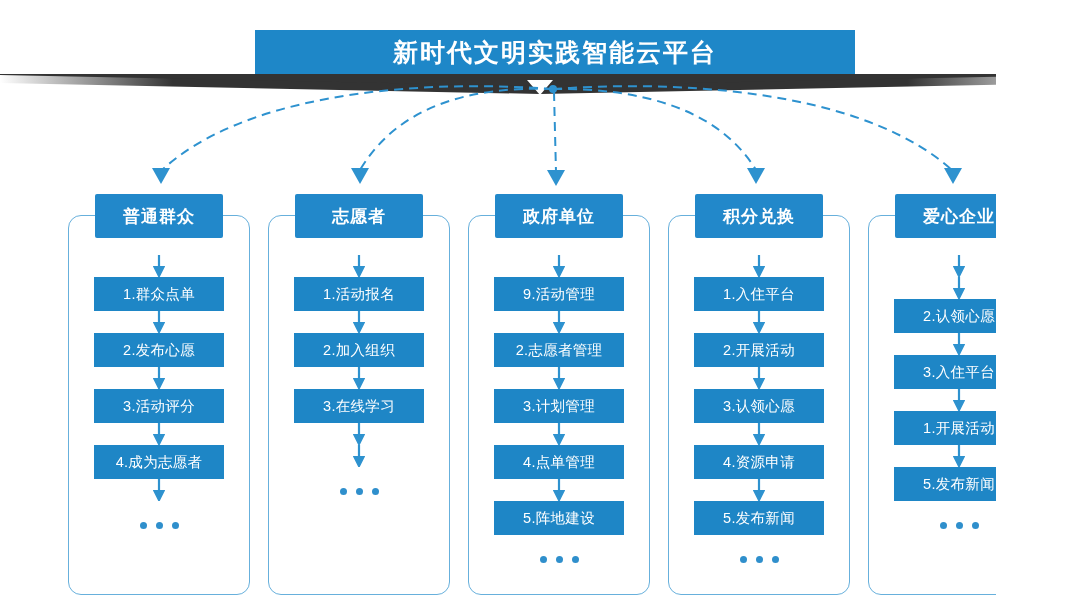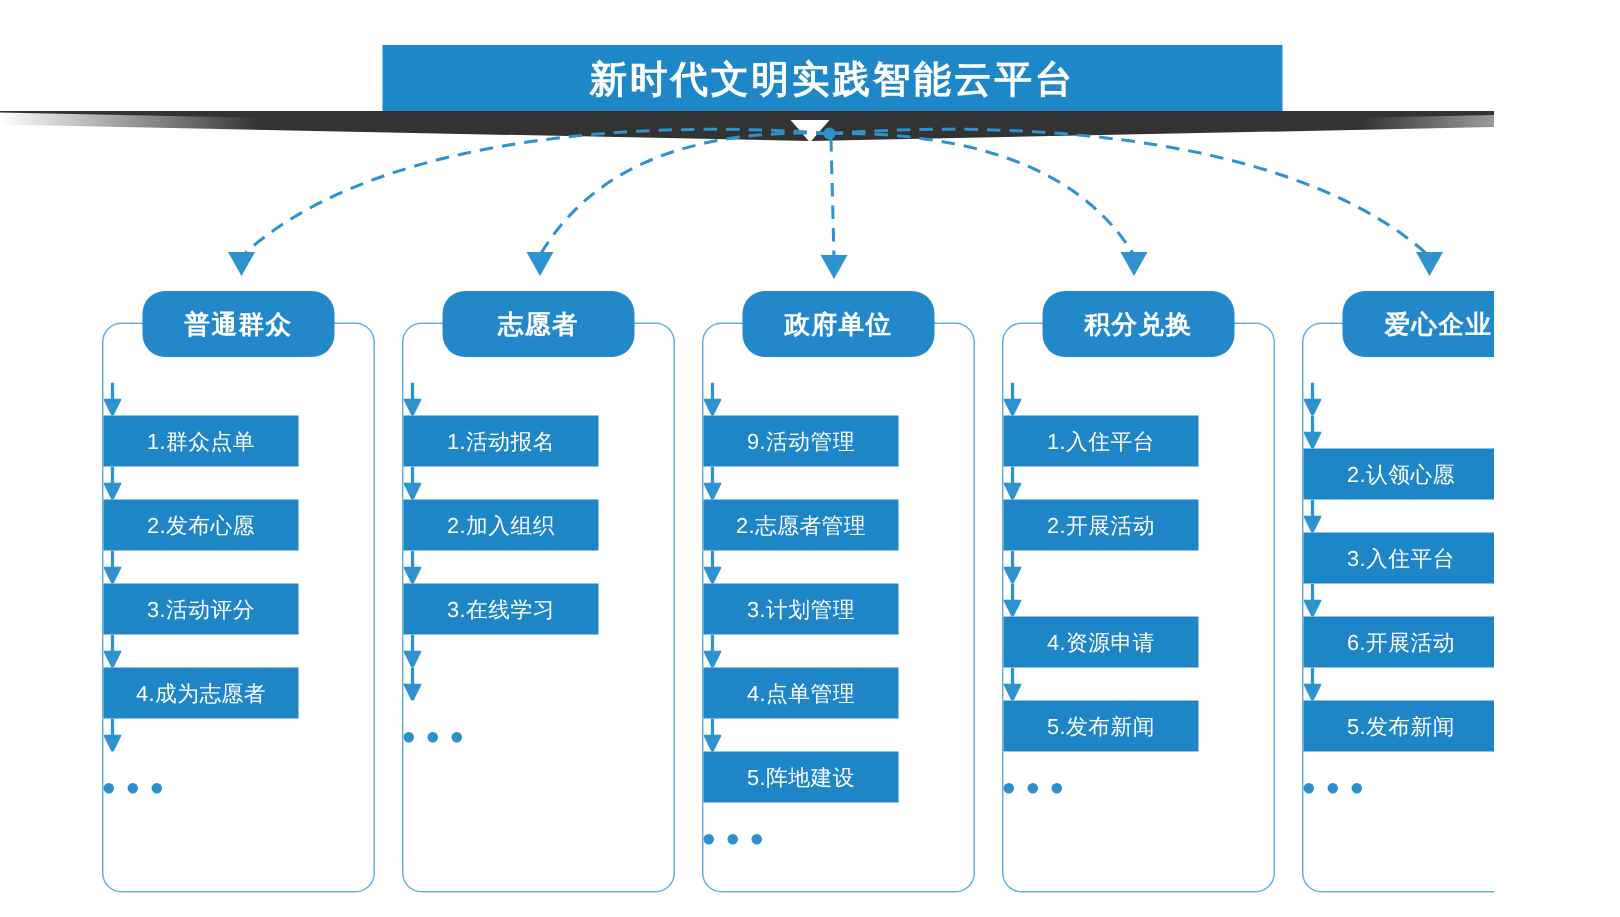--- a/index.html
+++ b/index.html
@@ -84,41 +84,41 @@
     background: transparent;
   }
   .col-header {
     position: absolute;
     left: 50%;
     transform: translateX(-50%);
     top: -22px;
     width: 128px;
     height: 44px;
     background: #2288ca;
-    border-radius: 15px;
+    border-radius: 2px;
     display: flex;
     align-items: center;
     justify-content: center;
     z-index: 5;
   }
   .col-header-label {
     color: #ffffff;
     font-size: 17px;
     font-weight: bold;
     letter-spacing: 1px;
     white-space: nowrap;
   }
   .col-body {
     position: absolute;
     left: 0;
     top: 39px;
     width: 100%;
     display: flex;
     flex-direction: column;
-    align-items: flex-start;
+    align-items: center;
   }
   .stem-arrow {
     width: 12px;
     height: 22px;
     flex: none;
   }
   .item-box {
     width: 130px;
     height: 34px;
     background: #1e86c6;
@@ -336,20 +336,23 @@
           </div>
         <svg class="stem-arrow" viewBox="0 0 12 22">
             <path d="M6 0 L6 13 M1.5 12 L10.5 12 L6 21 Z" stroke="#2e92cf" stroke-width="2.2" fill="#2e92cf"></path>
           </svg>
         <div class="item-box">
             <span class="item-label">2.开展活动</span>
           </div>
         <svg class="stem-arrow" viewBox="0 0 12 22">
             <path d="M6 0 L6 13 M1.5 12 L10.5 12 L6 21 Z" stroke="#2e92cf" stroke-width="2.2" fill="#2e92cf"></path>
           </svg>
+        <div class="item-box">
+            <span class="item-label">3.认领心愿</span>
+          </div>
         <svg class="stem-arrow" viewBox="0 0 12 22">
             <path d="M6 0 L6 13 M1.5 12 L10.5 12 L6 21 Z" stroke="#2e92cf" stroke-width="2.2" fill="#2e92cf"></path>
           </svg>
         <div class="item-box">
             <span class="item-label">4.资源申请</span>
           </div>
         <svg class="stem-arrow" viewBox="0 0 12 22">
             <path d="M6 0 L6 13 M1.5 12 L10.5 12 L6 21 Z" stroke="#2e92cf" stroke-width="2.2" fill="#2e92cf"></path>
           </svg>
         <div class="item-box">
@@ -380,21 +383,21 @@
         <svg class="stem-arrow" viewBox="0 0 12 22">
             <path d="M6 0 L6 13 M1.5 12 L10.5 12 L6 21 Z" stroke="#2e92cf" stroke-width="2.2" fill="#2e92cf"></path>
           </svg>
         <div class="item-box">
             <span class="item-label">3.入住平台</span>
           </div>
         <svg class="stem-arrow" viewBox="0 0 12 22">
             <path d="M6 0 L6 13 M1.5 12 L10.5 12 L6 21 Z" stroke="#2e92cf" stroke-width="2.2" fill="#2e92cf"></path>
           </svg>
         <div class="item-box">
-            <span class="item-label">6.开展活动</span>
+            <span class="item-label">1.开展活动</span>
           </div>
         <svg class="stem-arrow" viewBox="0 0 12 22">
             <path d="M6 0 L6 13 M1.5 12 L10.5 12 L6 21 Z" stroke="#2e92cf" stroke-width="2.2" fill="#2e92cf"></path>
           </svg>
         <div class="item-box">
             <span class="item-label">5.发布新闻</span>
           </div>
         <div class="ellipsis">
             <span></span>
             <span></span>

